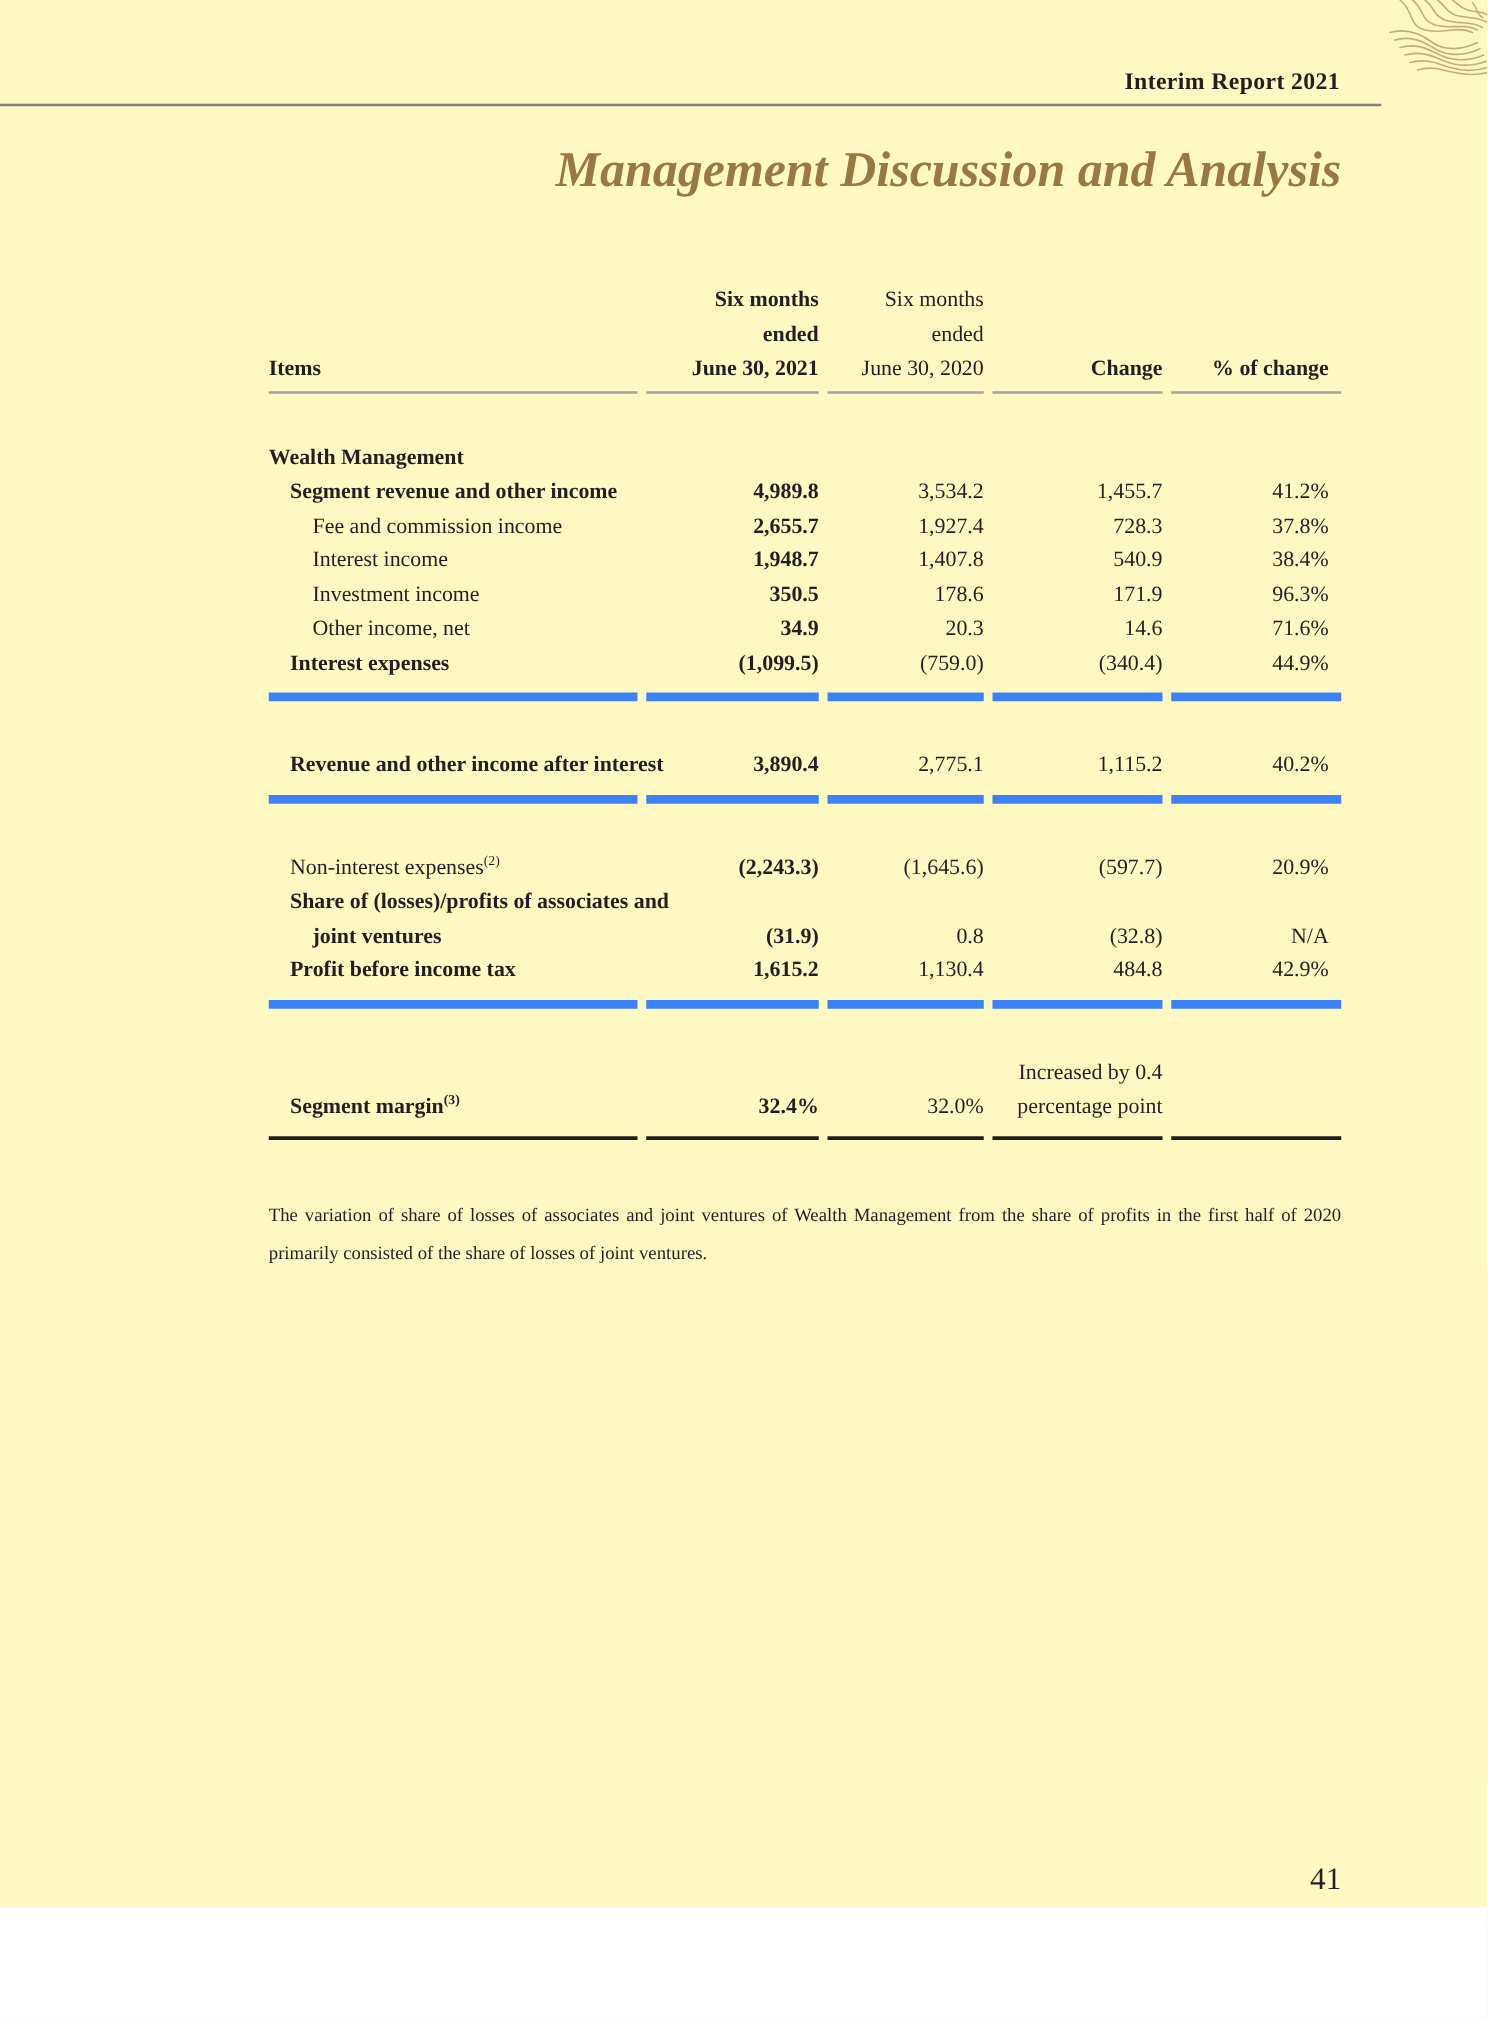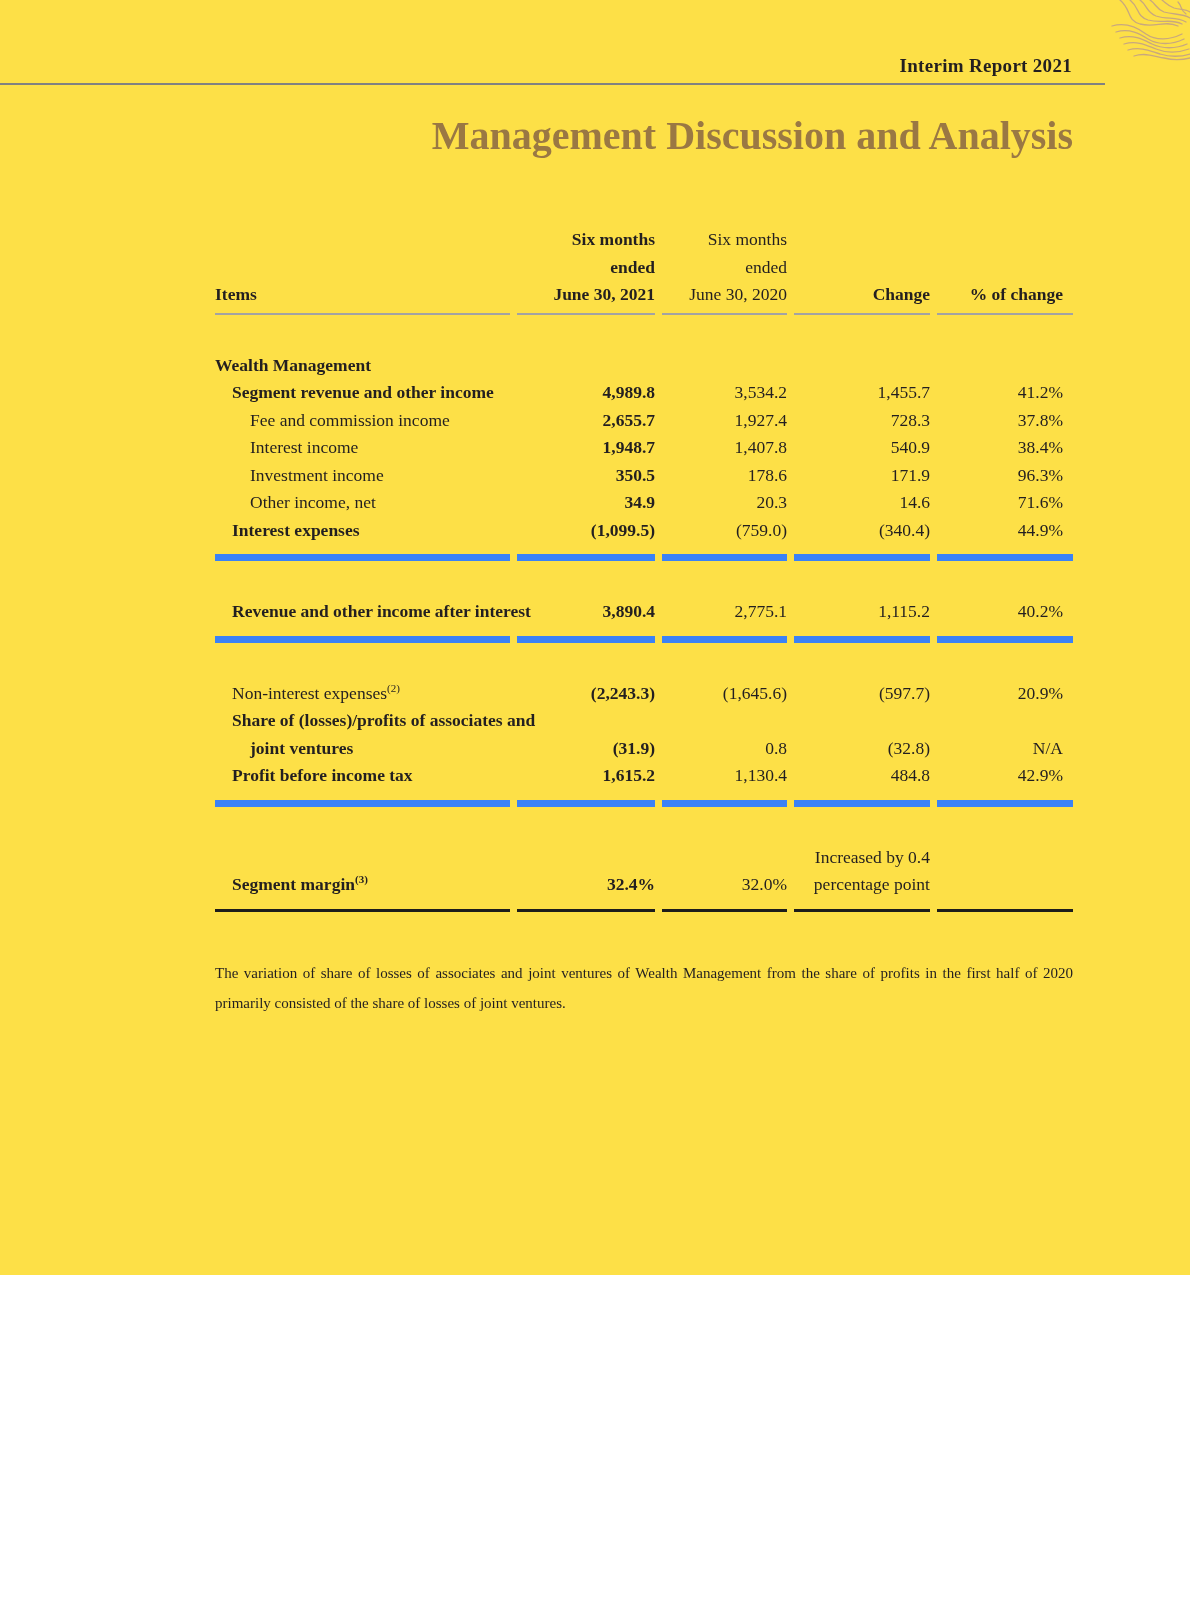--- a/index.html
+++ b/index.html
@@ -1,21 +1,21 @@
 <!DOCTYPE html>
 <html><head>
 <meta charset="utf-8">
 <style>
   * { margin: 0; padding: 0; box-sizing: border-box; }
   html, body { background: #ffffff; }
   .page {
     position: relative;
     width: 1190px;
-    height: 1275px;
-    background: #fde047;
+    height: 1526px;
+    background: #fef9c3;
     font-family: "Liberation Serif", "DejaVu Serif", serif;
     color: #231f20;
     overflow: hidden;
   }
 
   
   .report-header {
     position: relative;
     width: 1105px;
     height: 85px;
@@ -40,20 +40,21 @@
 
   
   .page-title {
     margin: 27px 117px 0 215px;
     text-align: right;
     font-size: 40px;
     line-height: 48px;
     font-weight: bold;
     color: #9a7843;
     white-space: nowrap;
+    font-style: italic;
   }
 
   
   table.fin {
     margin: 66px 0 0 208px;
     width: 872px;
     table-layout: fixed;
     border-collapse: separate;
     border-spacing: 7px 0;
     font-size: 17.5px;
@@ -83,22 +84,22 @@
     font-size: 15px;
     line-height: 30.5px;
     text-align: justify;
   }
 
   
   .page-number {
     position: absolute;
     right: 117px;
     top: 1490px;
-    font-size: 17px;
-    font-weight: bold;
+    font-size: 25px;
+    font-weight: normal;
     text-align: center;
   }
 </style>
 </head>
 <body>
 
 <div class="page">
 
   <svg class="wave-logo" viewBox="0 0 108 62" fill="none" xmlns="http://www.w3.org/2000/svg">
     <g stroke="#c9a87e" stroke-width="1.3" fill="none" stroke-linecap="round">

